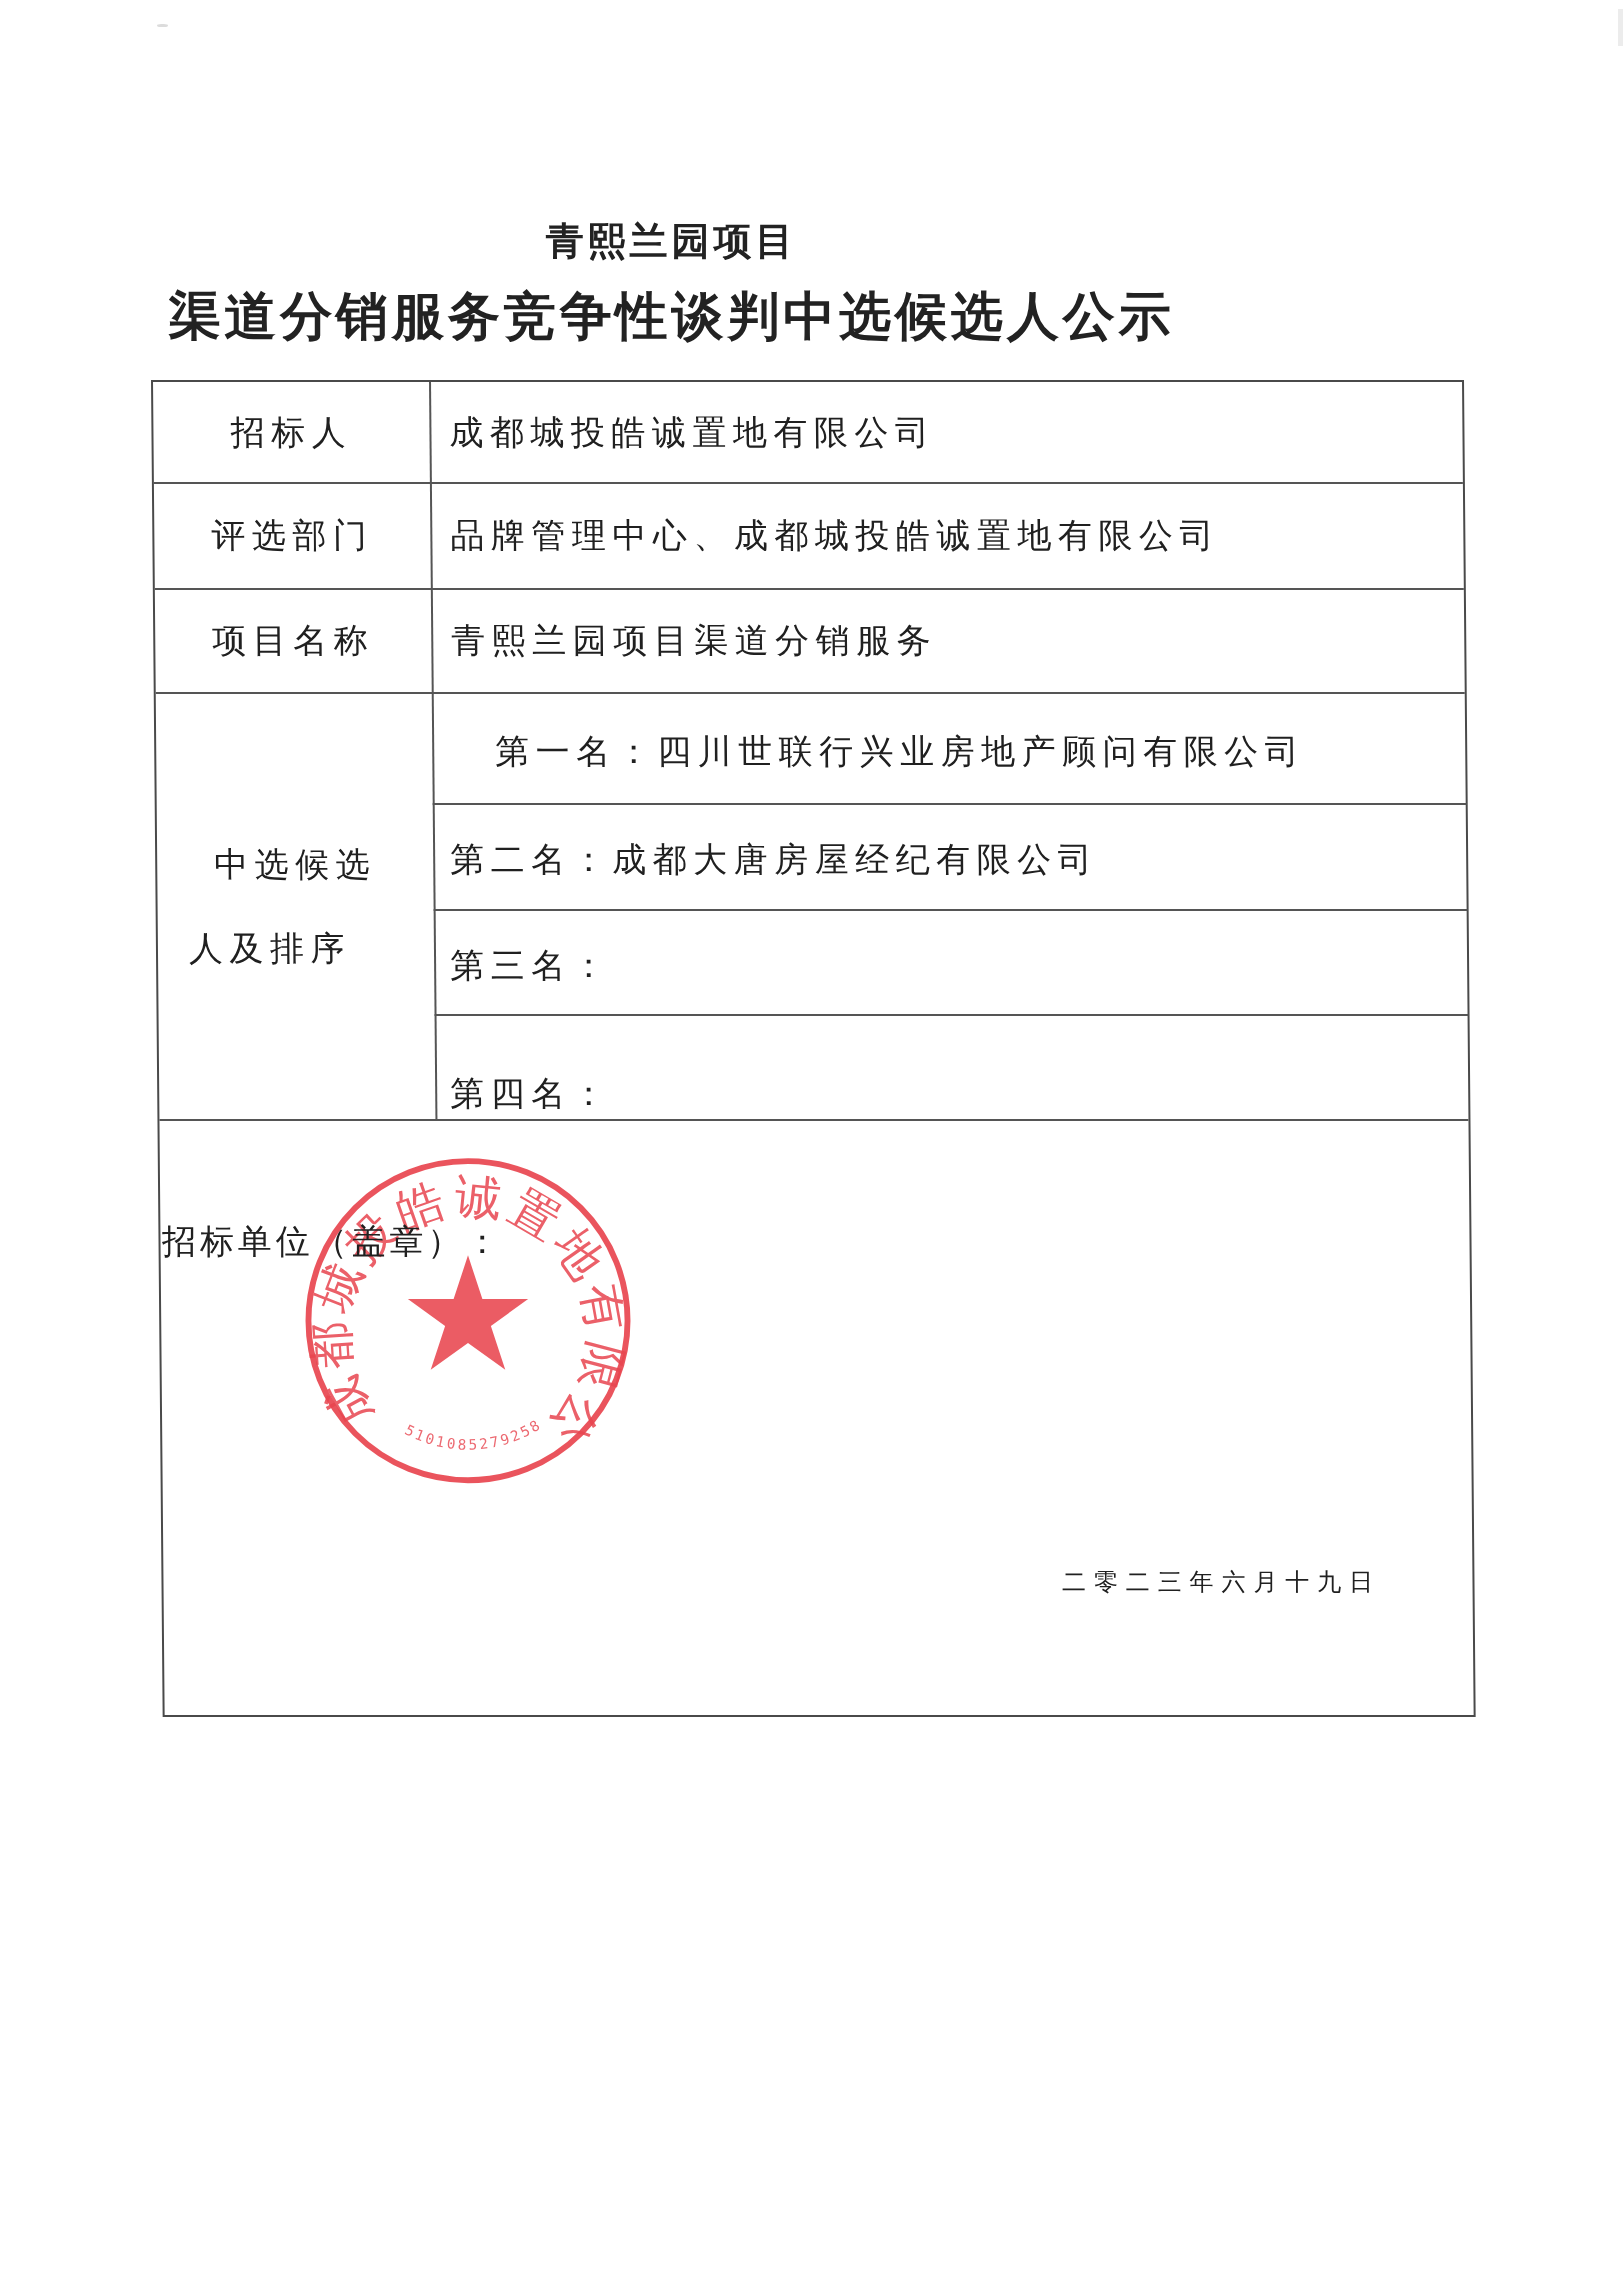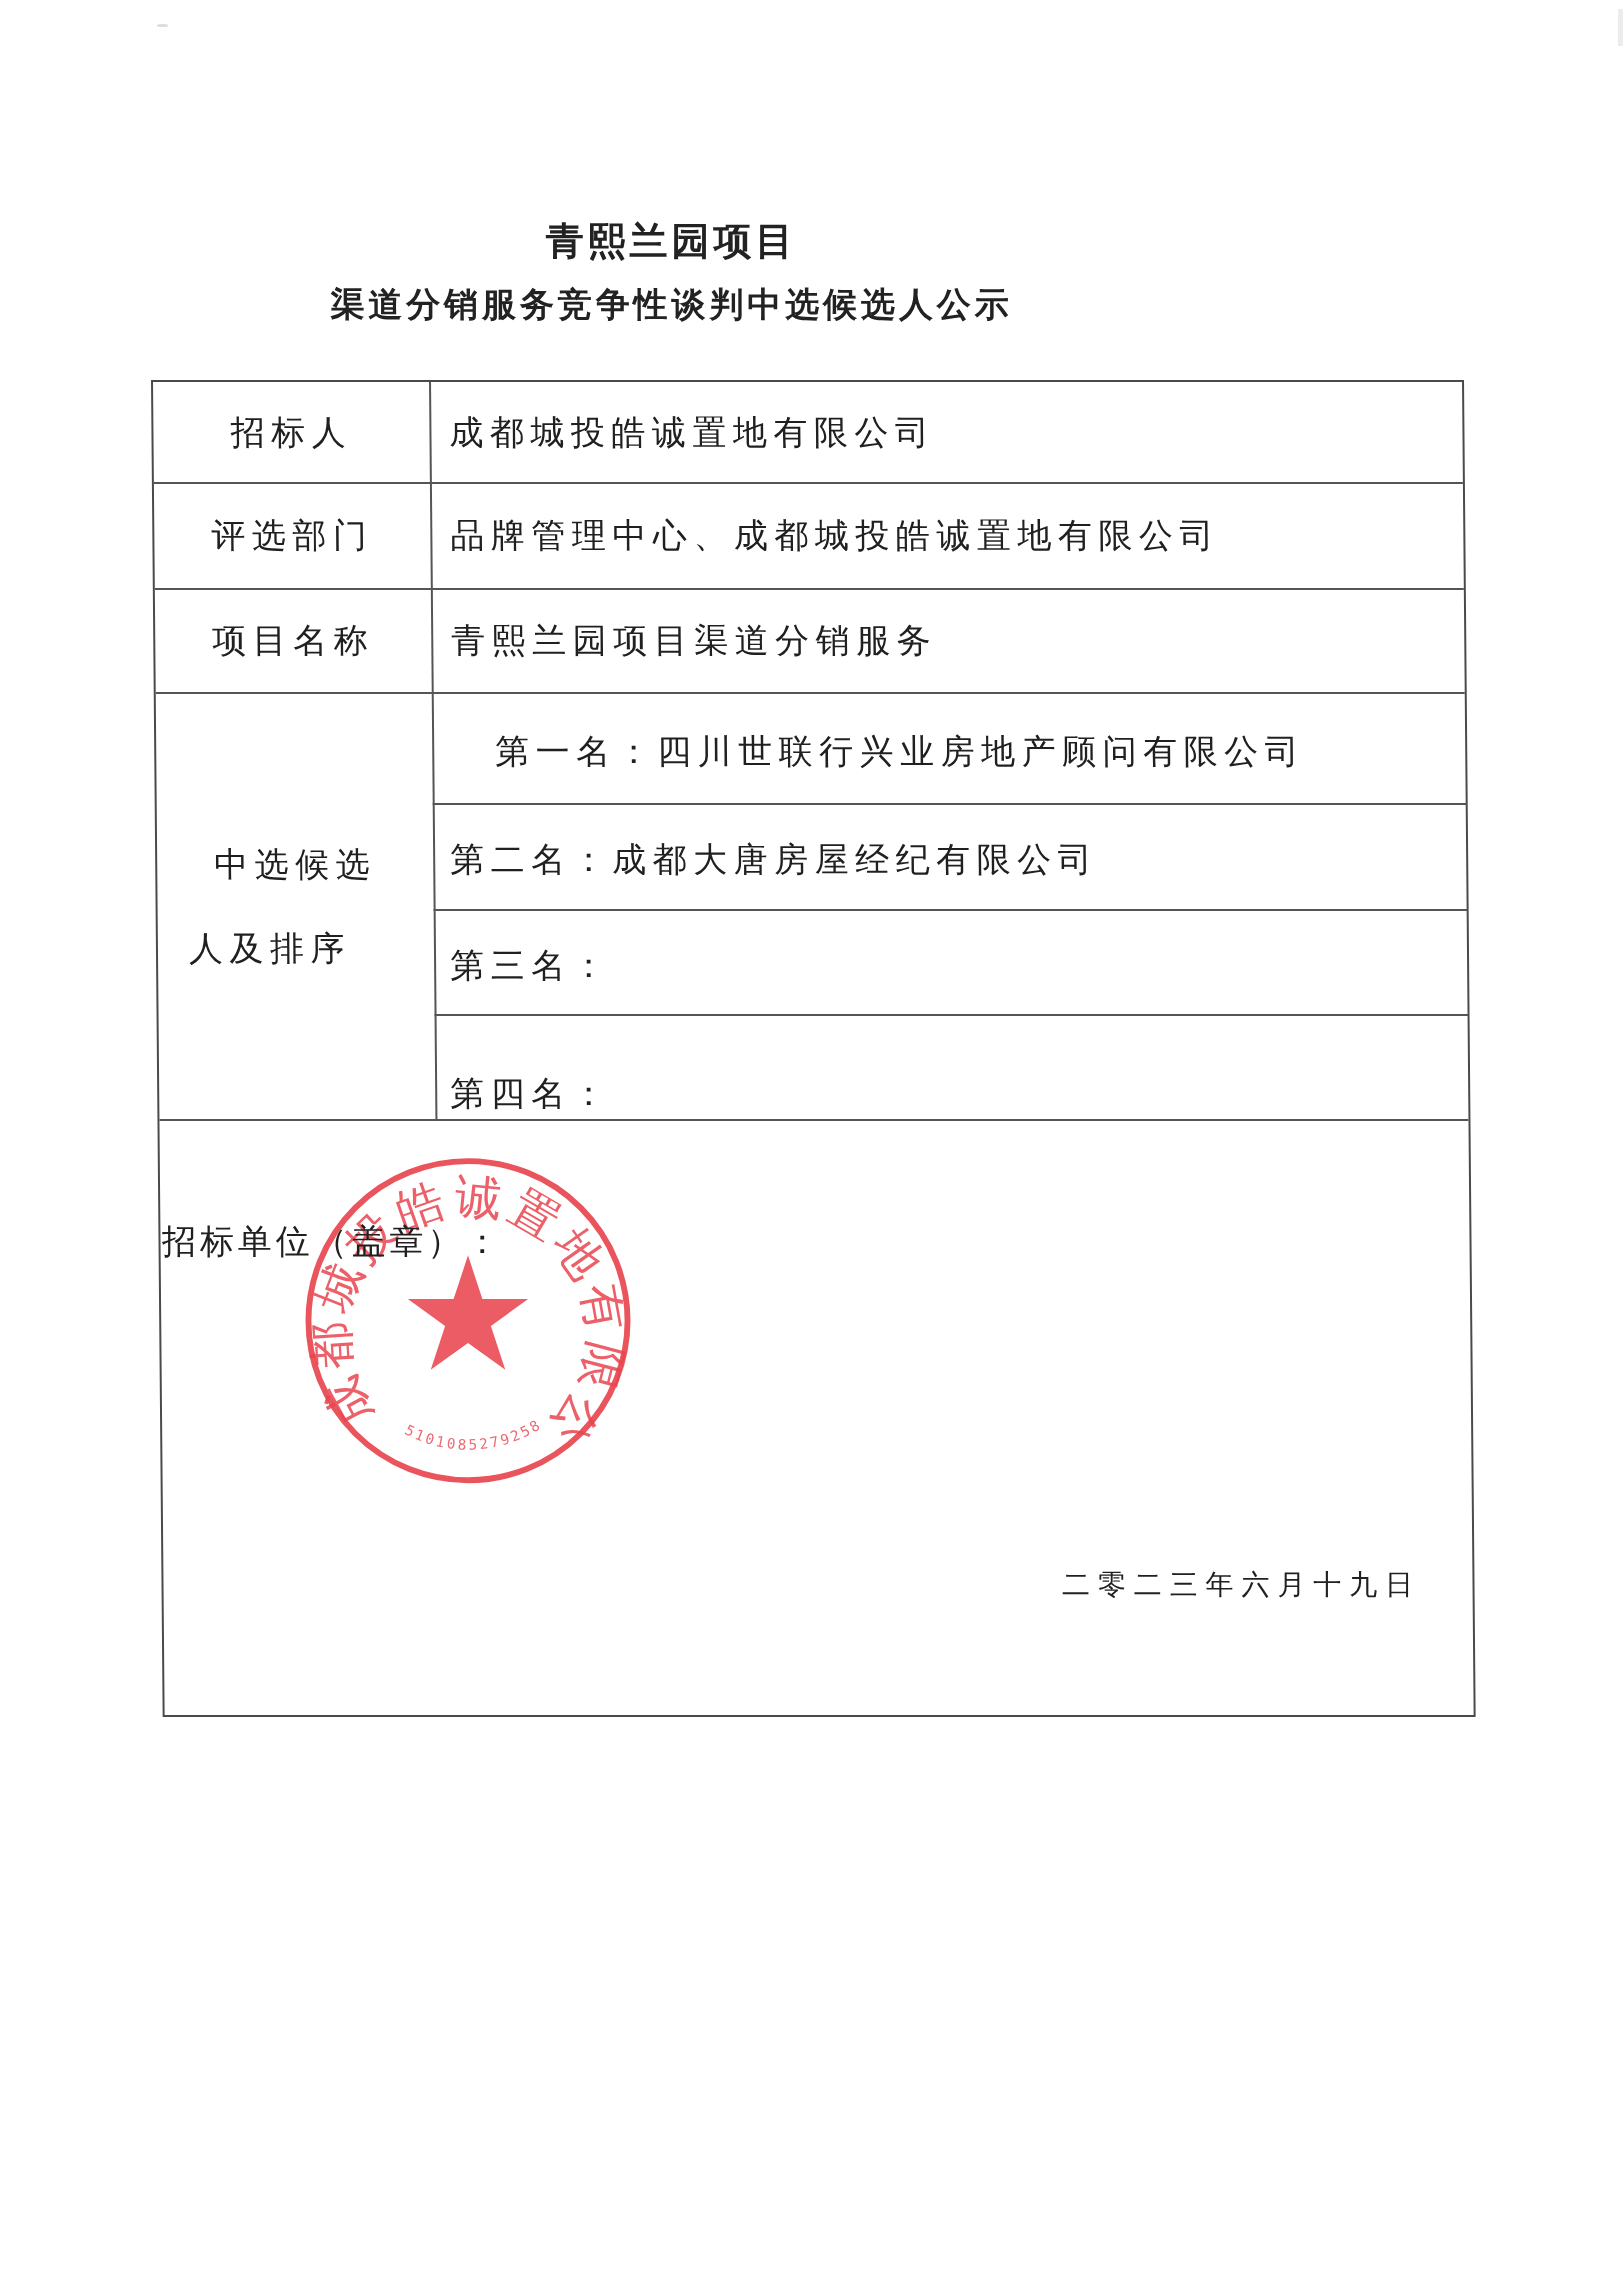--- a/index.html
+++ b/index.html
@@ -37,21 +37,21 @@
     position: absolute;
     left: 0;
     width: 1343px;
     text-align: center;
     font-family: "DejaVu Sans", "Liberation Sans", sans-serif;
     font-weight: bold;
     color: #222;
     letter-spacing: 3.9px;
   }
   .title-1 { top: 216px; font-size: 38px; }
-  .title-2 { top: 282px; font-size: 34px; }
+  .title-2 { top: 282px; font-size: 52px; }
 
   
   .table {
     position: absolute;
     left: 151px;
     top: 380px;
     width: 1313px;
     height: 1337px;
     border: 2px solid #4a4a4a;
     box-sizing: border-box;
@@ -94,21 +94,21 @@
     font-size: 34px;
     letter-spacing: 3.9px;
     white-space: nowrap;
     color: #202020;
     z-index: 3;
   }
   .date {
     position: absolute;
     left: 1062px;
     top: 1566px;
-    font-size: 28px;
+    font-size: 24px;
     letter-spacing: 7.9px;
     white-space: nowrap;
     color: #202020;
   }
 </style>
 </head>
 <body>
 
 <div class="scan-speck"></div>
 <div class="scan-edge"></div>

